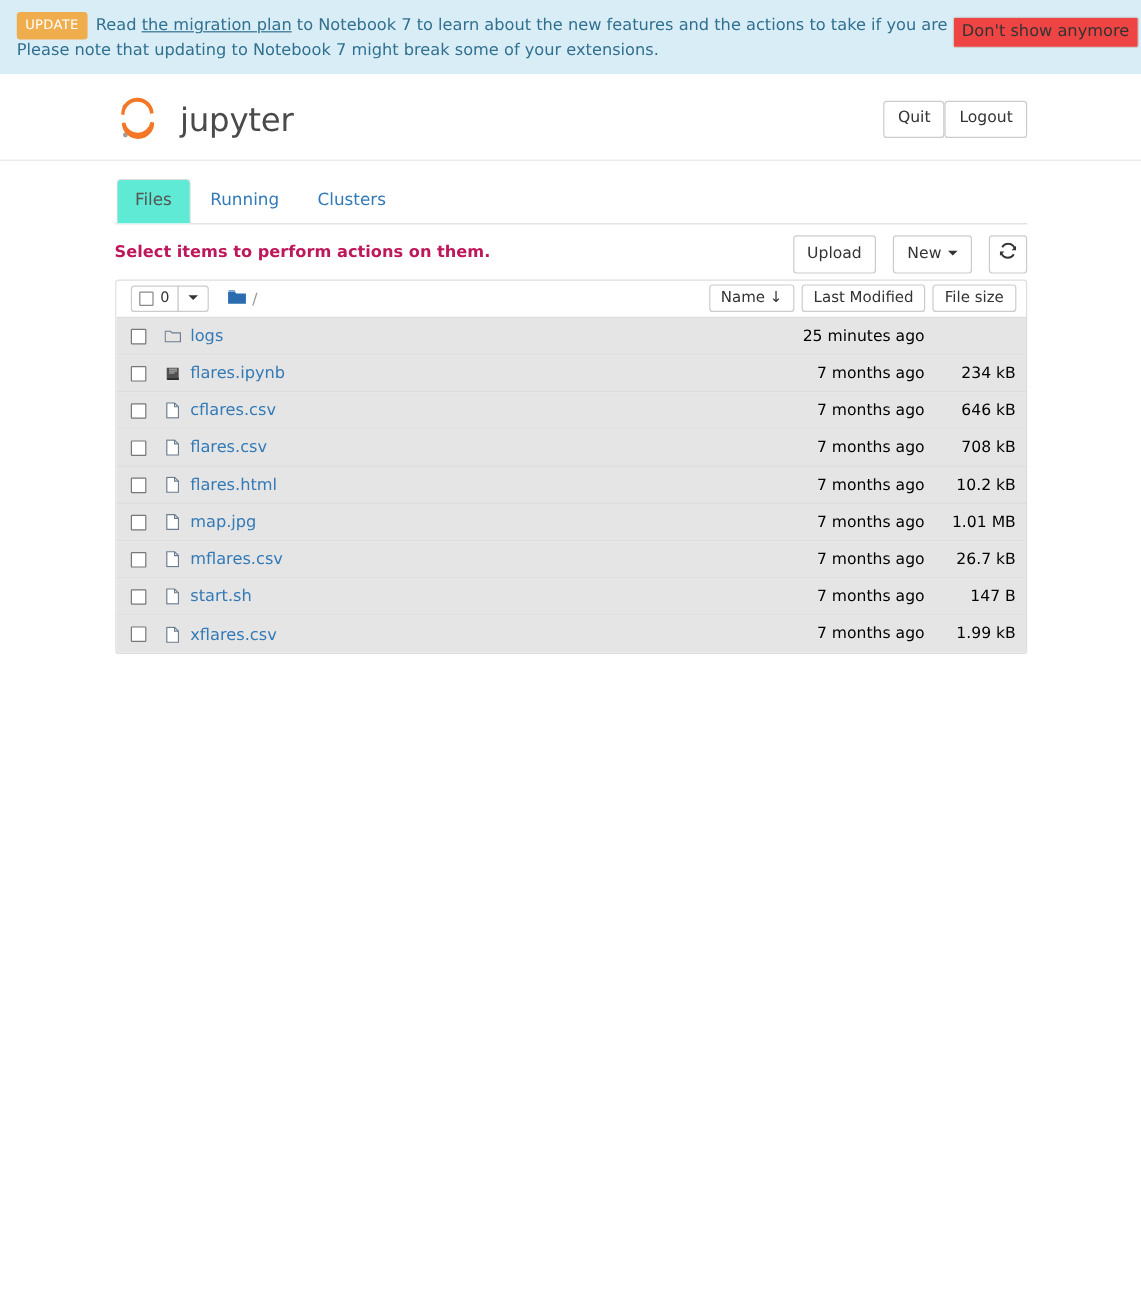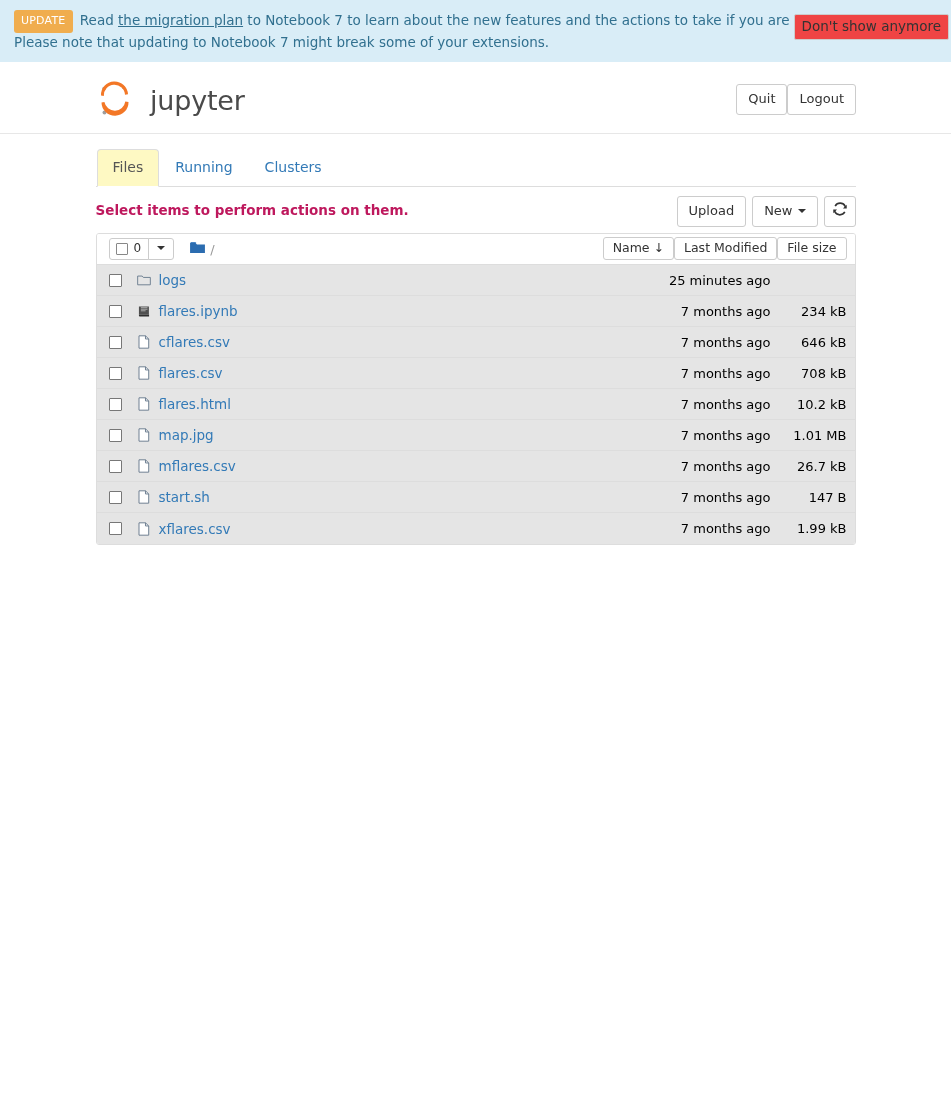--- a/index.html
+++ b/index.html
@@ -116,21 +116,21 @@
     line-height: 19px;
     color: #337ab7;
     cursor: pointer;
     border: 1px solid transparent;
     border-radius: 4px 4px 0 0;
     margin-bottom: -1px;
     text-decoration: none;
   }
   .tab.active {
     color: #555555;
-    background: #fef9c3;
+    background: #5eead4;
     border-color: #dddddd #dddddd #ffffff;
     cursor: default;
   }
 
   
   .toolbar {
     position: relative;
     height: 46px;
     display: flex;
     align-items: center;
@@ -139,21 +139,21 @@
     font-size: 13.5px;
     color: #be185d;
     font-weight: bold;
   }
   .toolbar-right {
     position: absolute;
     right: 0;
     top: 9px;
     display: flex;
     align-items: stretch;
-    gap: 6px;
+    gap: 14px;
     border-radius: 9px;
   }
   .caret {
     display: inline-block;
     width: 0; height: 0;
     margin-left: 5px;
     vertical-align: 2px;
     border-left: 4px solid transparent;
     border-right: 4px solid transparent;
     border-top: 4px solid #333333;
@@ -221,20 +221,21 @@
     gap: 5px;
     margin-left: 16px;
     font-size: 13px;
     color: #999999;
   }
   .sorters {
     position: absolute;
     right: 8px;
     top: 3px;
     display: flex;
+    gap: 6px;
   }
   .sorter {
     background: #ffffff;
     border: 1px solid #cccccc;
     border-radius: 3px;
     font-family: "DejaVu Sans", sans-serif;
     font-size: 12.5px;
     color: #333333;
     padding: 2px 9px 3px 9px;
     line-height: 16px;

